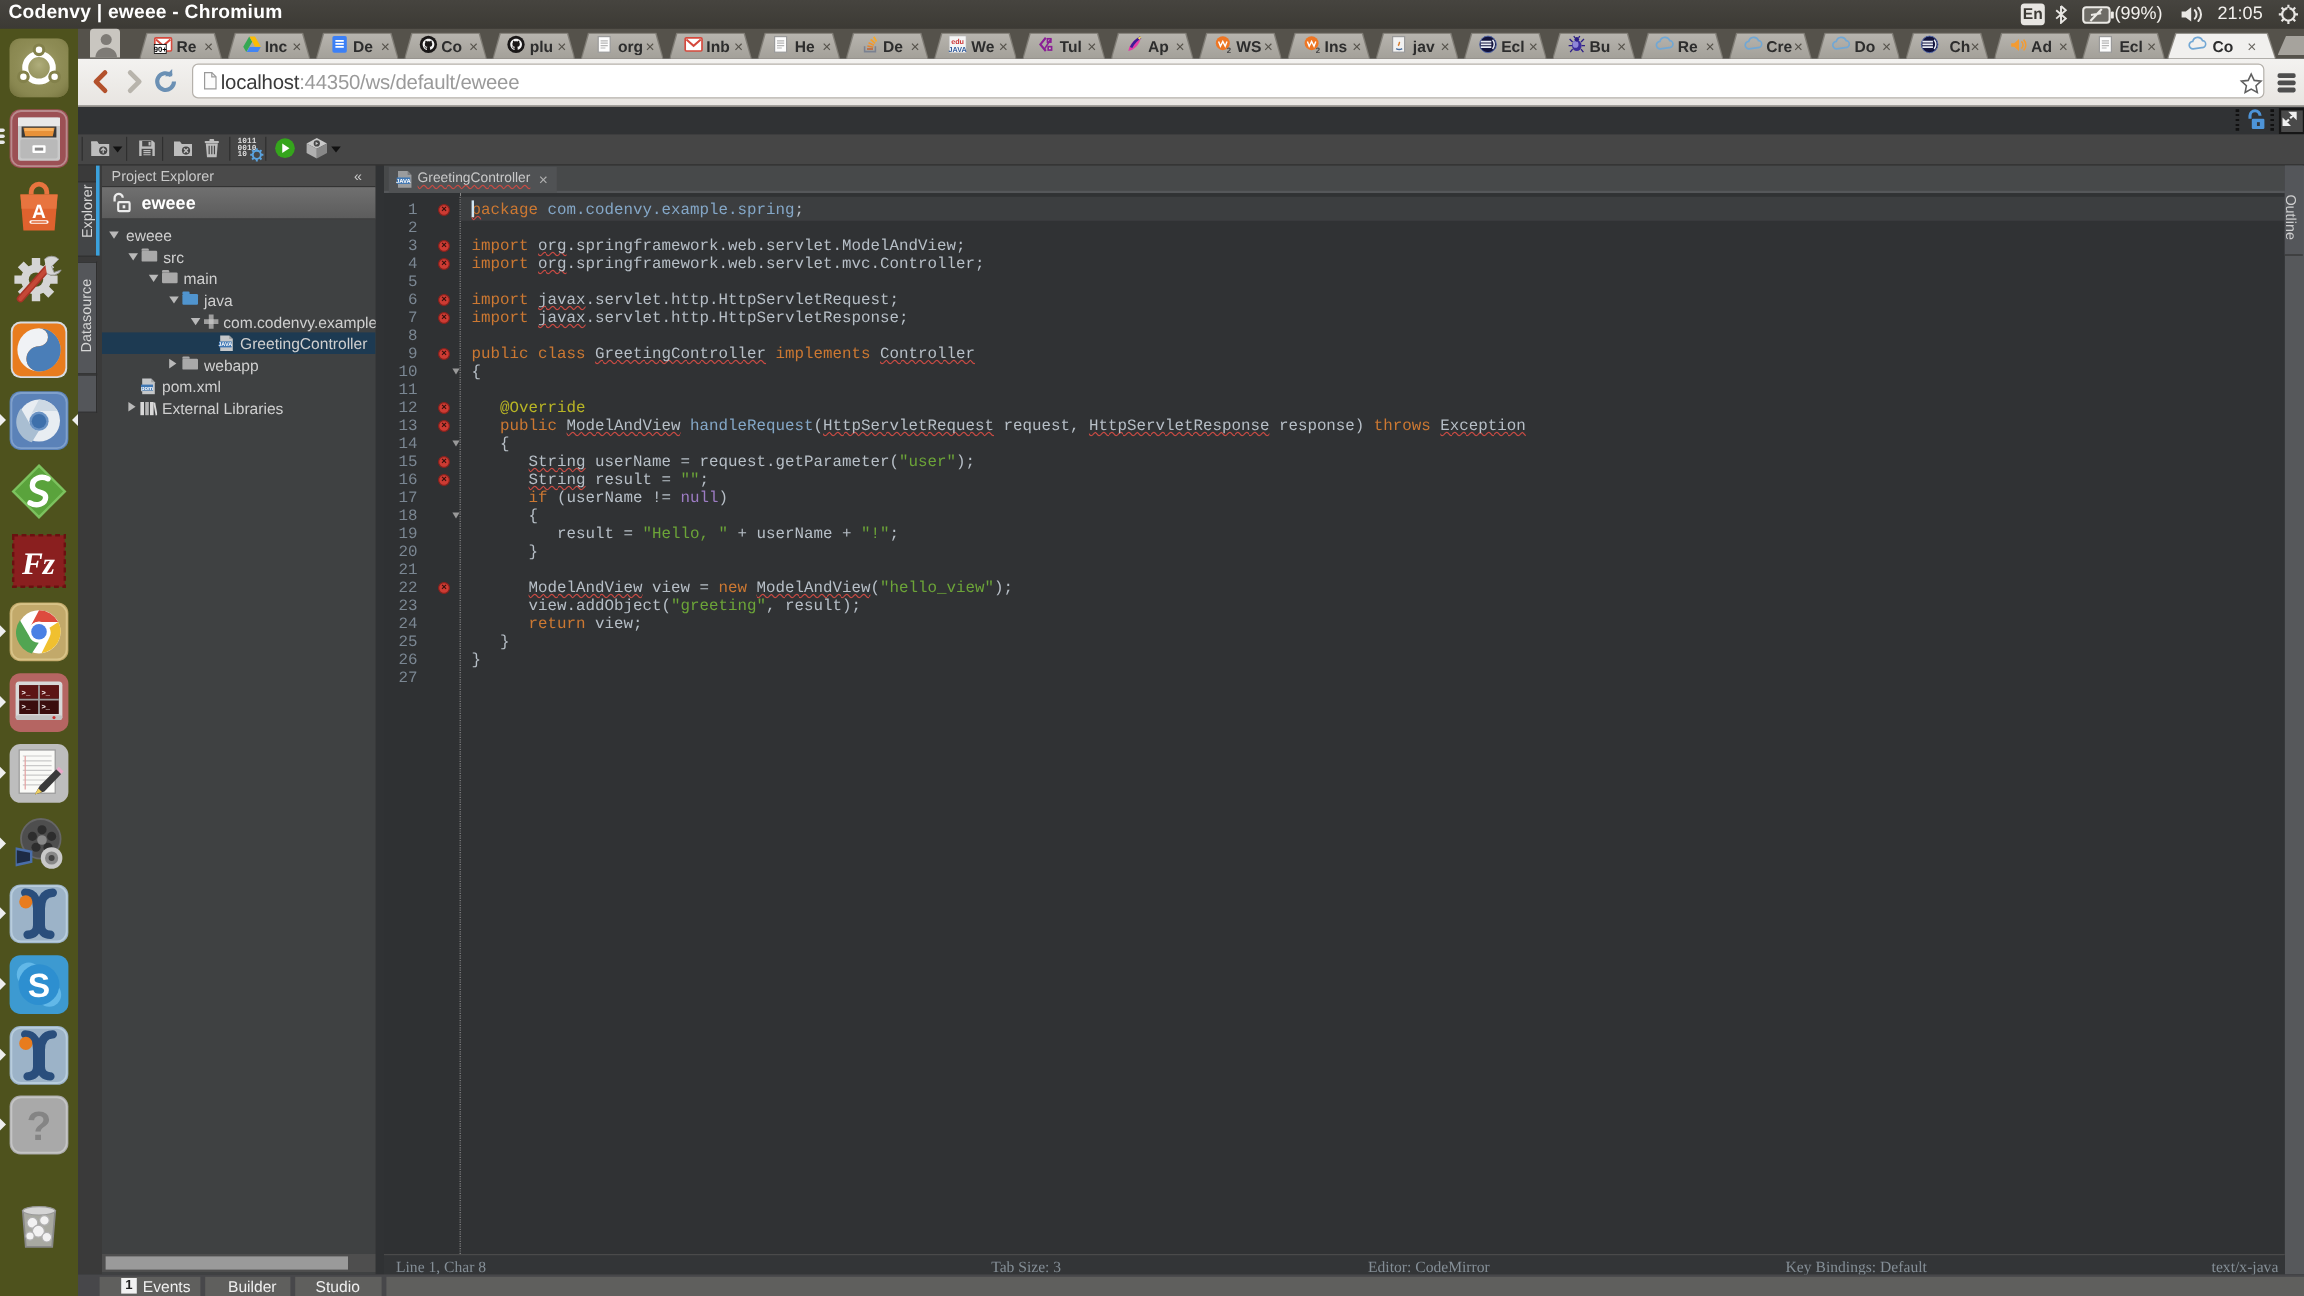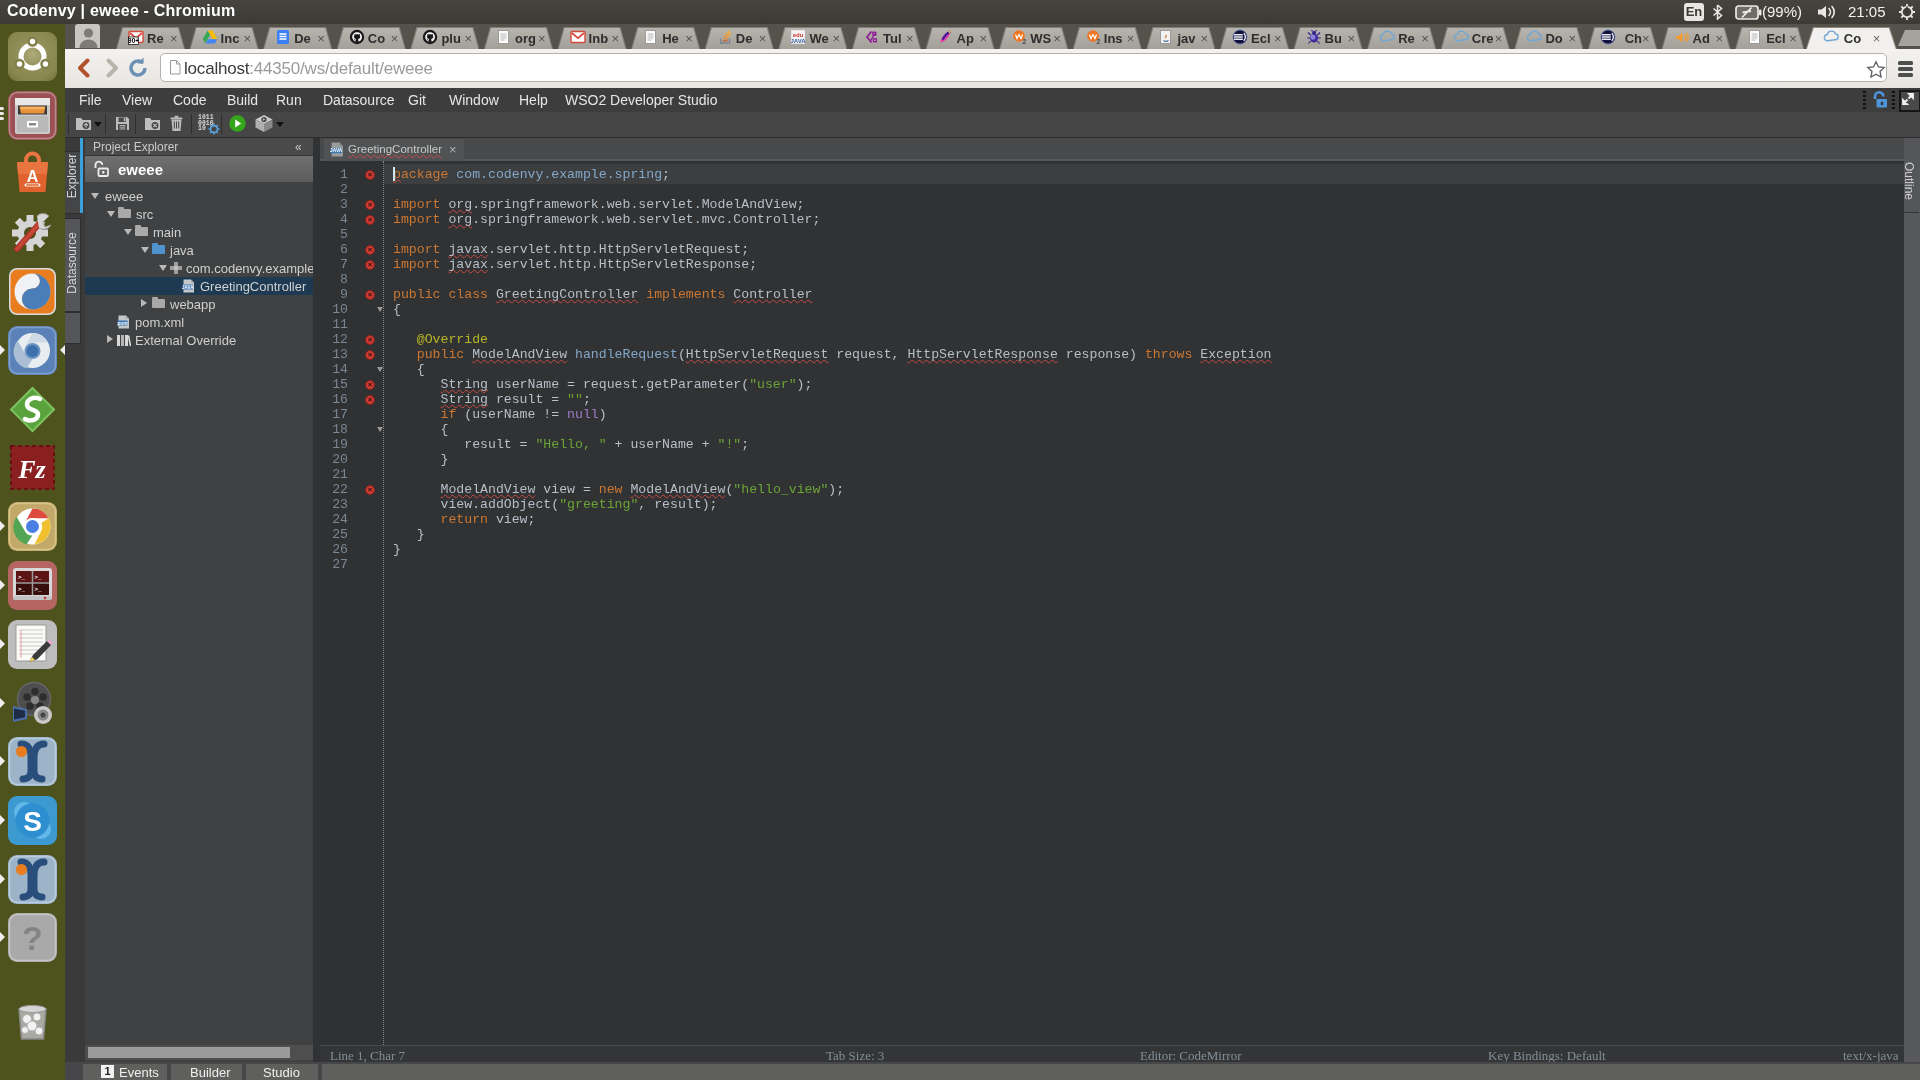--- a/index.html
+++ b/index.html
@@ -559,32 +559,20 @@
       </svg>
     <svg class="abs" style="left:1801px;top:11px;" width="20" height="20" viewBox="0 0 20 20">
         <path d="M10 1.8l2.5 5.2 5.7.6-4.2 3.9 1.1 5.6L10 14.3l-5.1 2.8 1.1-5.6L1.8 7.6l5.7-.6z" fill="none" stroke="#5f5f5f" stroke-width="1.3"></path>
       </svg>
     <div class="abs" style="left:1833px;top:12px;width:15px;height:4px;background:#4e4e4e;border-radius:1.5px;"></div>
     <div class="abs" style="left:1833px;top:18px;width:15px;height:4px;background:#4e4e4e;border-radius:1.5px;"></div>
     <div class="abs" style="left:1833px;top:24px;width:15px;height:4px;background:#4e4e4e;border-radius:1.5px;"></div>
     <div class="abs" id="urltext"><b>localhost</b>:44350/ws/default/eweee</div>
   </div>
 
-  <div class="abs" id="menubar">
-    <span style="left:14px;">File</span>
-    <span style="left:57px;">View</span>
-    <span style="left:108px;">Code</span>
-    <span style="left:162px;">Build</span>
-    <span style="left:211px;">Run</span>
-    <span style="left:258px;">Datasource</span>
-    <span style="left:343px;">Git</span>
-    <span style="left:384px;">Window</span>
-    <span style="left:454px;">Help</span>
-    <span style="left:500px;">WSO2 Developer Studio</span>
-  </div>
 
   <div class="abs" style="left:1863px;top:91px;width:3px;height:18px;background:repeating-linear-gradient(#111 0 2px,transparent 2px 4px);"></div>
   <svg class="abs" style="left:1871px;top:90px;" width="17" height="19" viewBox="0 0 17 19">
       <path d="M4 9V6.5a4.2 4.2 0 0 1 8.4 0" fill="none" stroke="#4d94d8" stroke-width="2.6"></path>
       <rect x="5.5" y="9" width="10.5" height="8.5" rx="1" fill="#4d94d8"></rect>
       <rect x="9.8" y="11.8" width="2.4" height="3.2" fill="#33373b"></rect>
     </svg>
   <div class="abs" style="left:1892px;top:91px;width:3px;height:18px;background:repeating-linear-gradient(#111 0 2px,transparent 2px 4px);"></div>
   <div class="abs" style="left:1899px;top:90px;width:18px;height:18px;background:#4a4a4a;border:2px solid #161616;"></div>
   <svg class="abs" style="left:1901px;top:92px;" width="14" height="14" viewBox="0 0 14 14">
@@ -719,21 +707,21 @@
         <span class="abs" style="left:50px;top:2px;">pom.xml</span>
         </div>
       <div class="abs trow" style="top:145px;">
           <span class="tri-r" style="left:22px;"></span>
         <svg class="abs" style="left:31px;top:2px;" width="15" height="14" viewBox="0 0 15 14">
             <rect x="1" y="2" width="3" height="11" fill="#d8d8d8"></rect>
             <rect x="5" y="2" width="3" height="11" fill="#b5b5b5"></rect>
             <rect x="9" y="2" width="3" height="11" fill="#d8d8d8"></rect>
             <path d="M12.5 2.5 14.5 13" stroke="#d8d8d8" stroke-width="1.6"></path>
           </svg>
-        <span class="abs" style="left:50px;top:2px;">External Override</span>
+        <span class="abs" style="left:50px;top:2px;">External Libraries</span>
         </div>
     </div>
     <div class="abs" style="left:0px;top:907px;width:228px;height:15px;background:#4e4e4e;">
         <div class="abs" style="left:3px;top:2px;width:202px;height:11px;background:#9a9a9a;"></div>
       </div>
   </div>
 
   <div class="abs" id="edtabbar">
     <div class="abs" id="edtab">
         <svg class="abs" style="left:6px;top:3px;" width="14" height="15" viewBox="0 0 13 14">
@@ -820,21 +808,21 @@
     <div class="abs foldarr" style="top:206px;"></div>
     <div class="abs foldarr" style="top:266px;"></div>
   </div>
 
   <div class="abs" id="rstrip">
     <div class="abs" style="left:0;top:0;width:15px;height:74px;background:#54565a;border-bottom:1px solid #333;"></div>
     <div class="vtext" style="left:-14px;top:36px;color:#cfcfcf;font-size:12px;transform:rotate(90deg);">Outline</div>
   </div>
 
   <div class="abs" id="statusbar">
-    <span class="abs" style="left:10px;top:2px;">Line 1, Char 7</span>
+    <span class="abs" style="left:10px;top:2px;">Line 1, Char 8</span>
     <span class="abs" style="left:506px;top:2px;">Tab Size: 3</span>
     <span class="abs" style="left:820px;top:2px;">Editor: CodeMirror</span>
     <span class="abs" style="left:1168px;top:2px;">Key Bindings: Default</span>
     <span class="abs" style="left:1523px;top:2px;">text/x-java</span>
   </div>
 
   <div class="abs" id="bottombar">
     <div class="abs" style="left:18px;top:2px;width:84px;height:16px;background:#5f5f5d;"></div>
     <div class="abs" style="left:106px;top:2px;width:71px;height:16px;background:#5f5f5d;"></div>
     <div class="abs" style="left:181px;top:2px;width:72px;height:16px;background:#5f5f5d;"></div>

